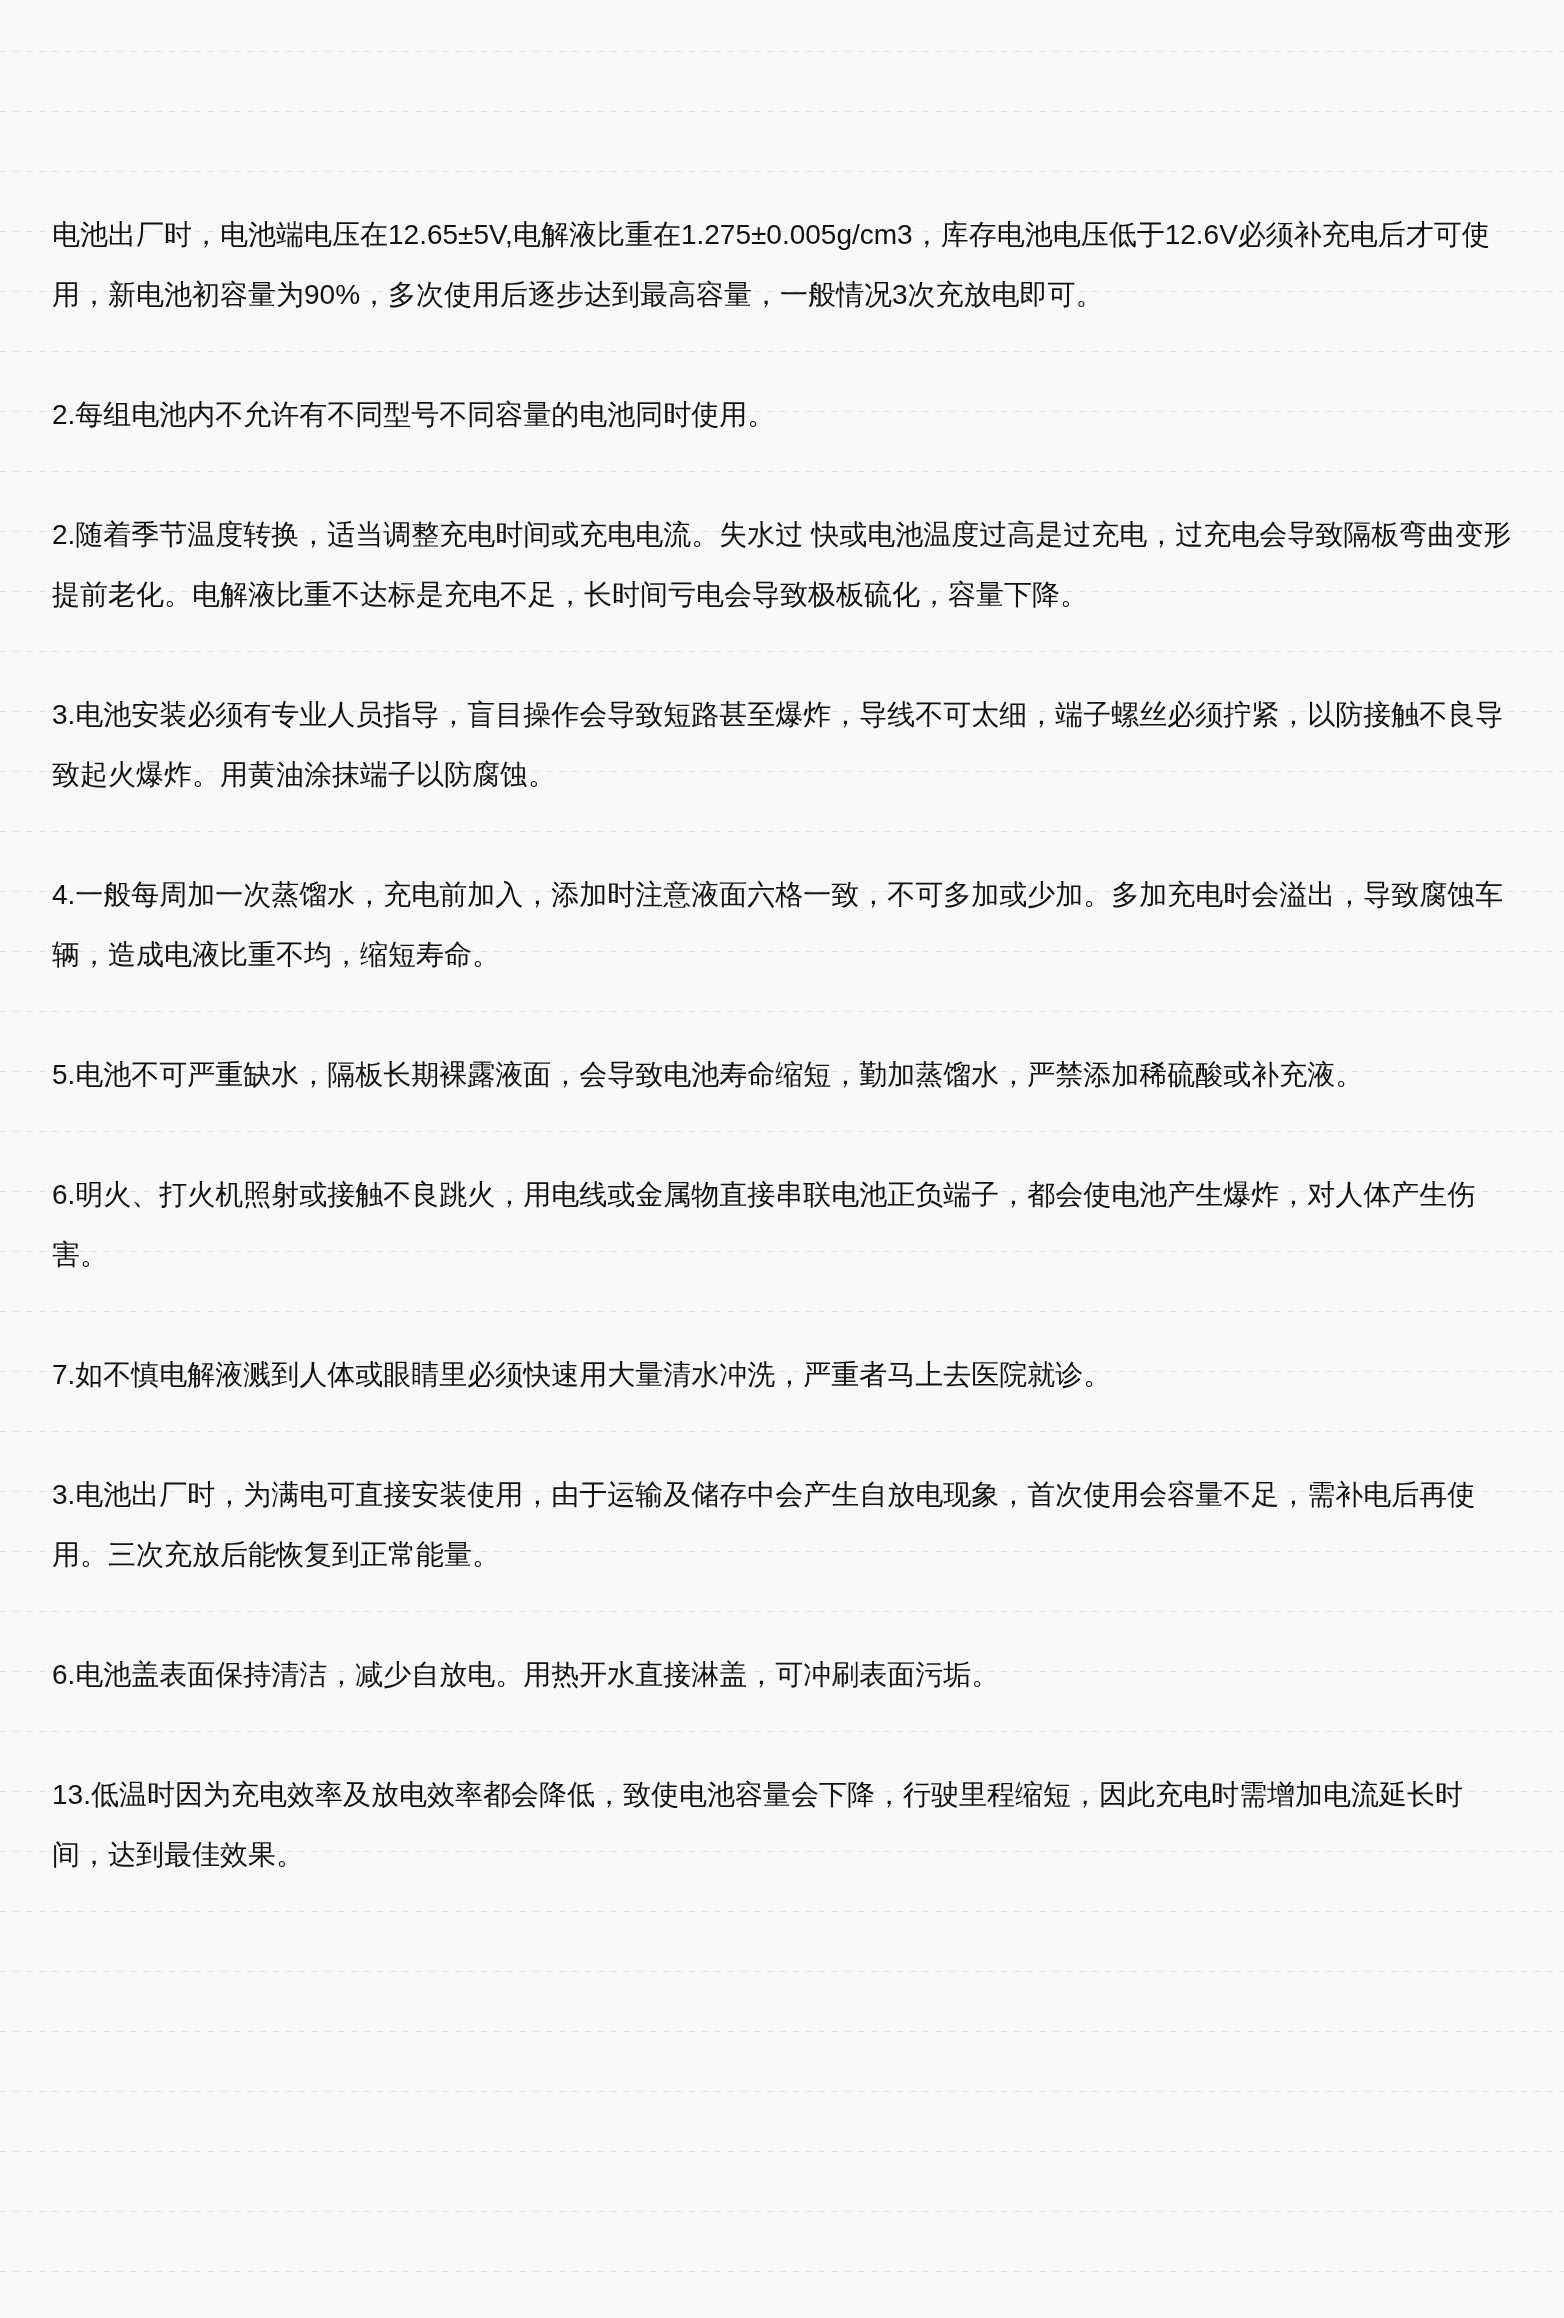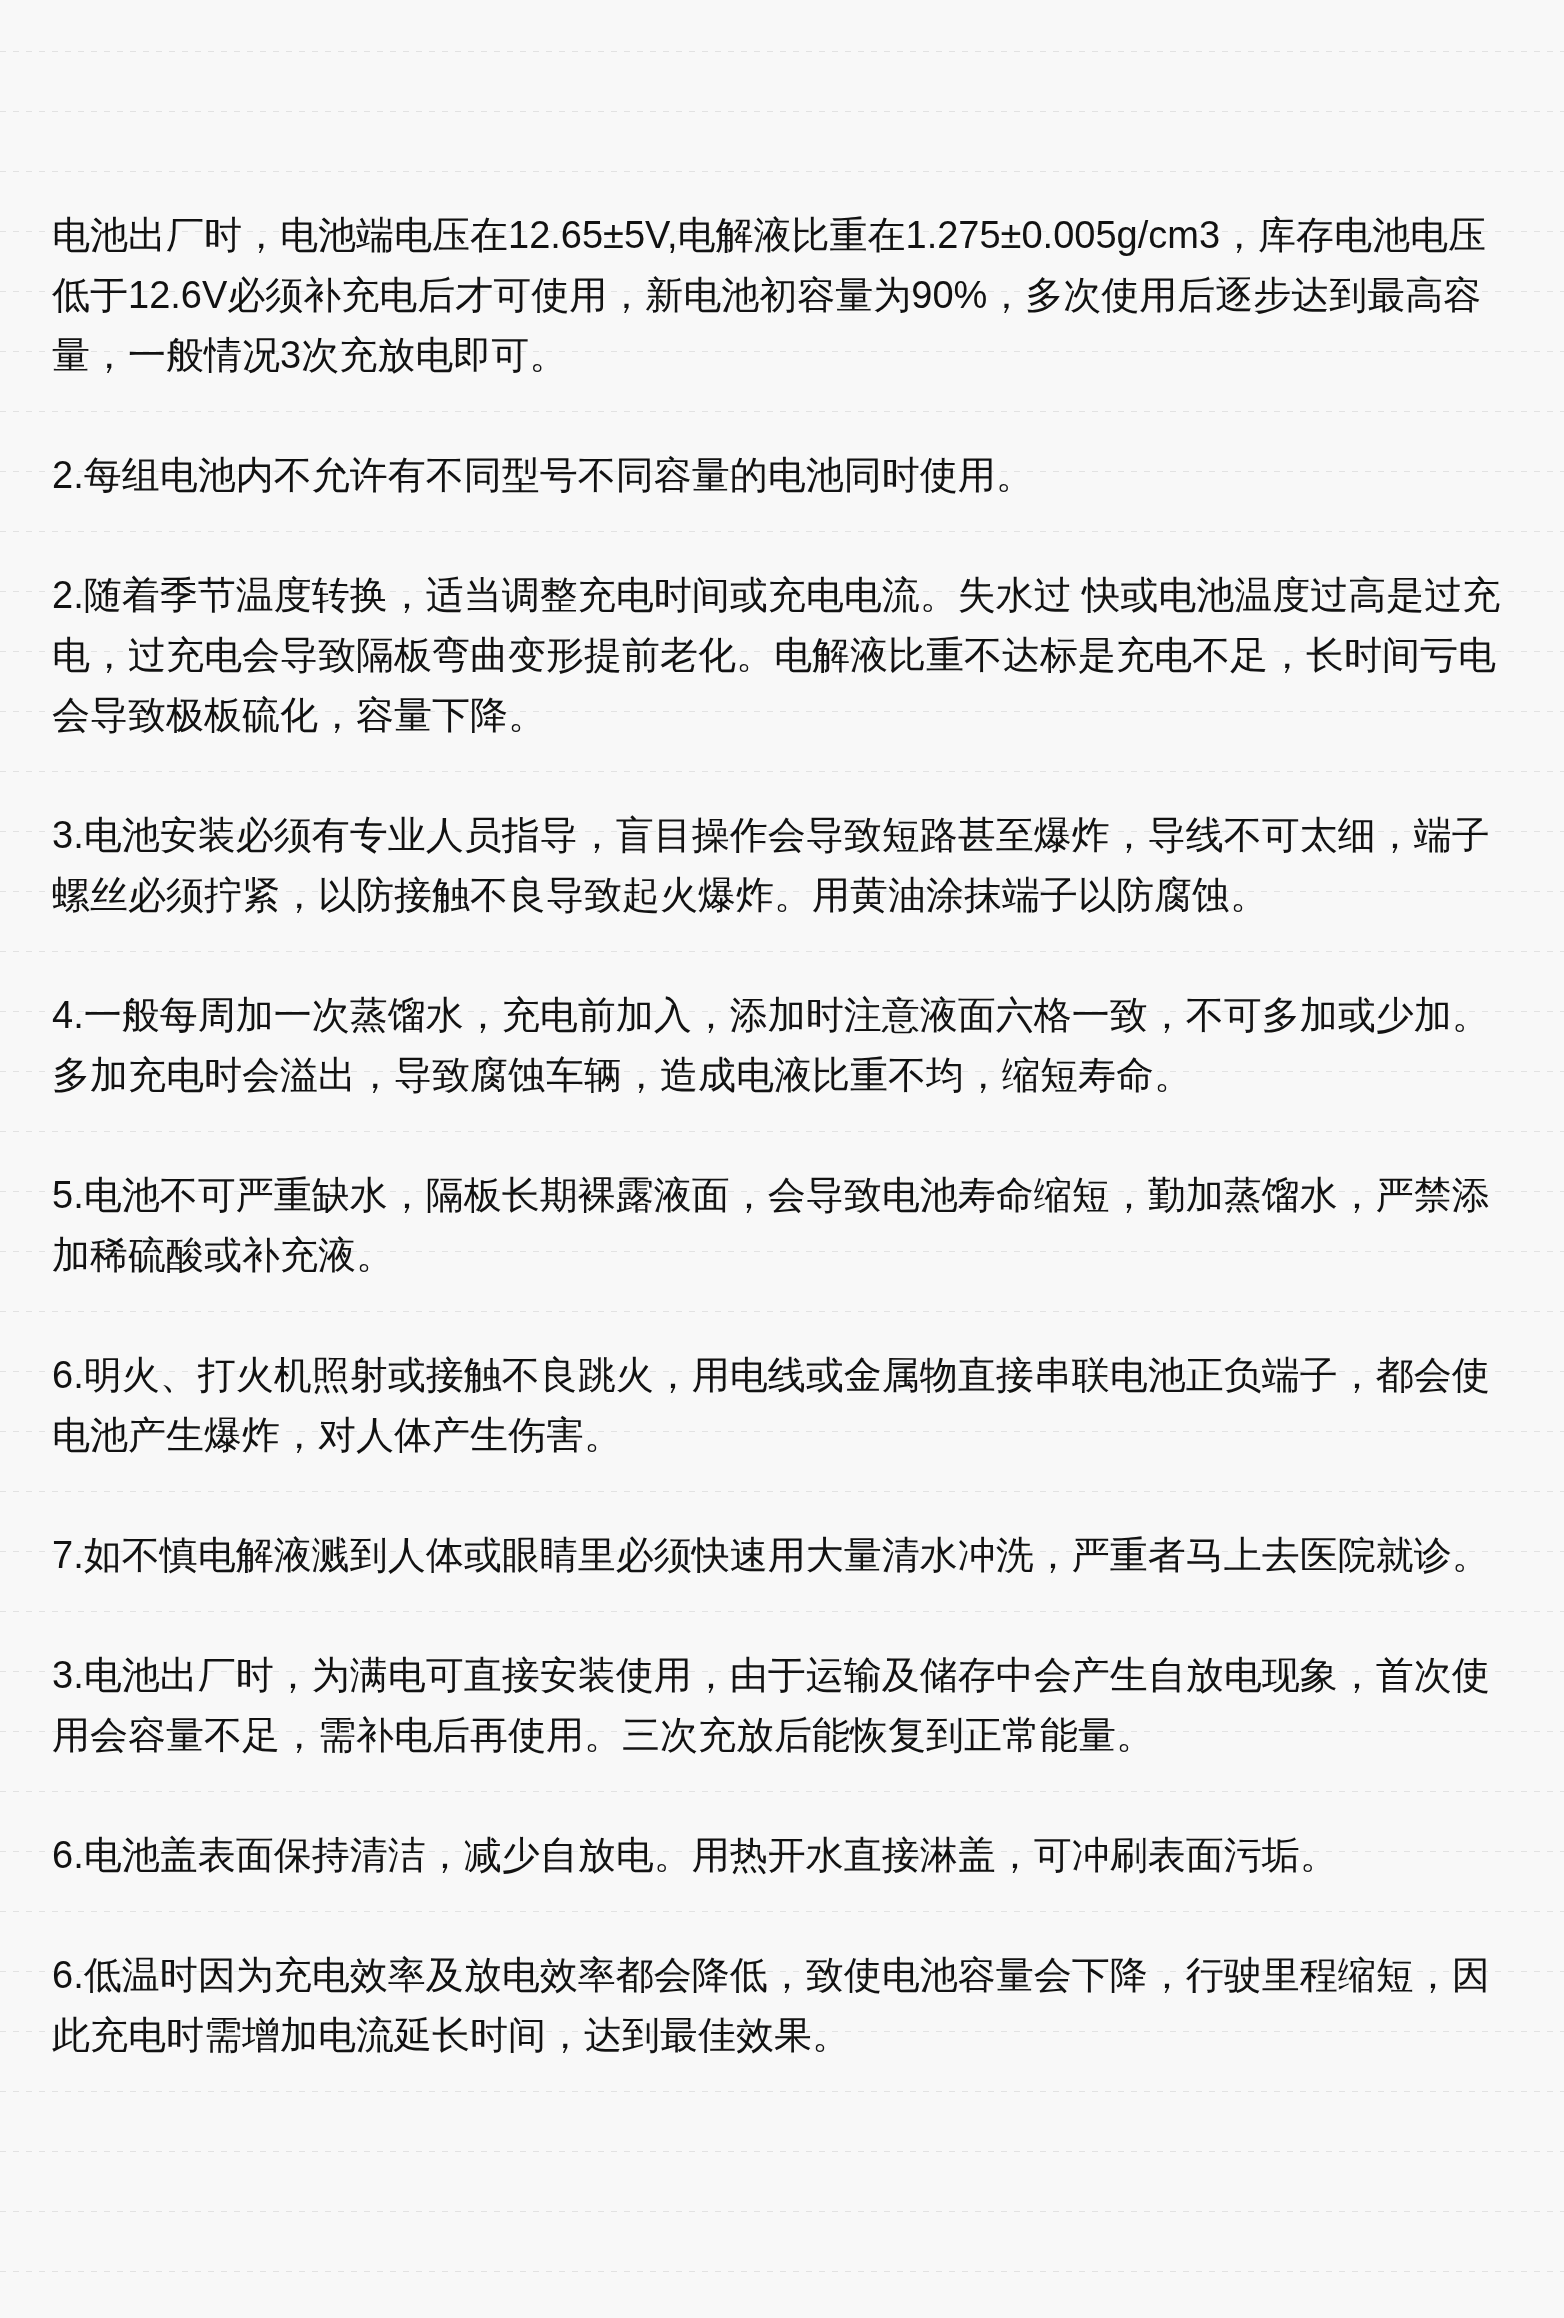--- a/index.html
+++ b/index.html
@@ -26,21 +26,21 @@
         #e2e2e2 0px, #e2e2e2 6.5px,
         rgba(226,226,226,0) 6.5px, rgba(226,226,226,0) 13px);
     overflow: hidden;
   }
   .content {
     position: relative;
     box-sizing: border-box;
     padding: 205px 52px 0 52px;
     width: 1564px;
     color: #121212;
-    font-size: 38px;
+    font-size: 28px;
     line-height: 60px;
   }
   .para {
     margin: 0 0 60px 0;
     max-width: 1484px;
     word-break: break-all;
     white-space: pre-wrap;
   }
 </style>
 </head>
@@ -51,16 +51,16 @@
     <p class="para">电池出厂时，电池端电压在12.65±5V,电解液比重在1.275±0.005g/cm3，库存电池电压低于12.6V必须补充电后才可使用，新电池初容量为90%，多次使用后逐步达到最高容量，一般情况3次充放电即可。</p>
     <p class="para">2.每组电池内不允许有不同型号不同容量的电池同时使用。</p>
     <p class="para">2.随着季节温度转换，适当调整充电时间或充电电流。失水过 快或电池温度过高是过充电，过充电会导致隔板弯曲变形提前老化。电解液比重不达标是充电不足，长时间亏电会导致极板硫化，容量下降。</p>
     <p class="para">3.电池安装必须有专业人员指导，盲目操作会导致短路甚至爆炸，导线不可太细，端子螺丝必须拧紧，以防接触不良导致起火爆炸。用黄油涂抹端子以防腐蚀。</p>
     <p class="para">4.一般每周加一次蒸馏水，充电前加入，添加时注意液面六格一致，不可多加或少加。多加充电时会溢出，导致腐蚀车辆，造成电液比重不均，缩短寿命。</p>
     <p class="para">5.电池不可严重缺水，隔板长期裸露液面，会导致电池寿命缩短，勤加蒸馏水，严禁添加稀硫酸或补充液。</p>
     <p class="para">6.明火、打火机照射或接触不良跳火，用电线或金属物直接串联电池正负端子，都会使电池产生爆炸，对人体产生伤害。</p>
     <p class="para">7.如不慎电解液溅到人体或眼睛里必须快速用大量清水冲洗，严重者马上去医院就诊。</p>
     <p class="para">3.电池出厂时，为满电可直接安装使用，由于运输及储存中会产生自放电现象，首次使用会容量不足，需补电后再使用。三次充放后能恢复到正常能量。</p>
     <p class="para">6.电池盖表面保持清洁，减少自放电。用热开水直接淋盖，可冲刷表面污垢。</p>
-    <p class="para">6.低温时因为充电效率及放电效率都会降低，致使电池容量会下降，行驶里程缩短，因此充电时需增加电流延长时间，达到最佳效果。</p>
+    <p class="para">13.低温时因为充电效率及放电效率都会降低，致使电池容量会下降，行驶里程缩短，因此充电时需增加电流延长时间，达到最佳效果。</p>
   </main>
 </div>
 
 
 </body></html>

